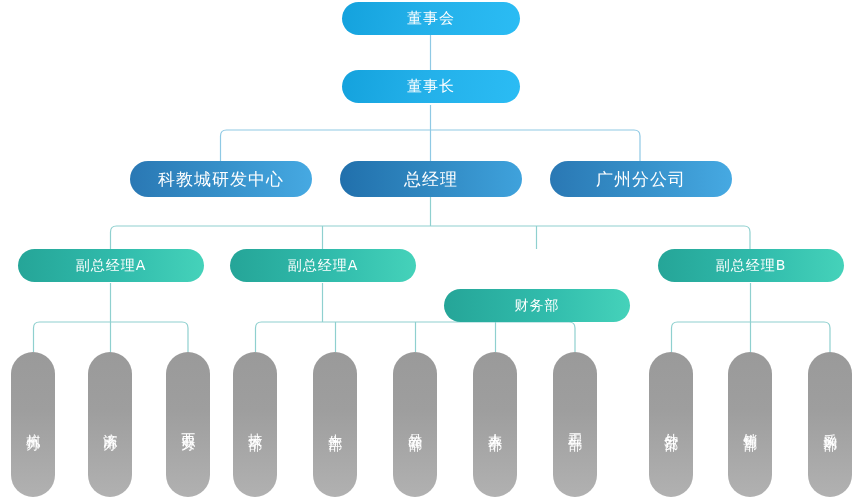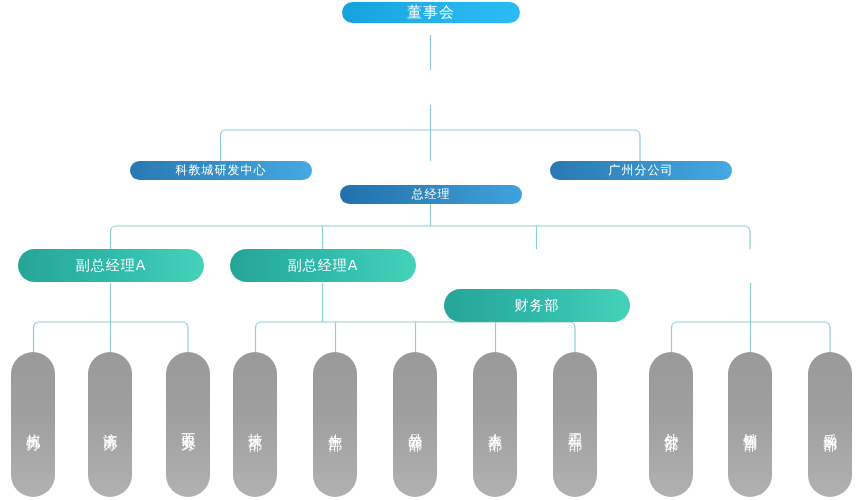--- a/index.html
+++ b/index.html
@@ -22,30 +22,30 @@
     display:flex;align-items:center;justify-content:center;
     color:#ffffff;
     letter-spacing:1px;
     box-sizing:border-box;
     text-align:center;
     white-space:nowrap;
   }
 
   
   .lv1{
-    height:21px;border-radius:17px;
+    height:33px;border-radius:17px;
     font-size:15px;
     background:linear-gradient(100deg,#14a2dd 0%,#23b0e9 45%,#2bbcf4 100%);
     justify-content:center;
   }
 
   
   .lv2{
-    height:19px;border-radius:18px;
-    font-size:12px;
+    height:36px;border-radius:18px;
+    font-size:17px;
     background:linear-gradient(90deg,#2a78b4 0%,#3690c9 50%,#46a9e2 100%);
   }
   .lv2.alt{
     background:linear-gradient(90deg,#2170ac 0%,#2f86bf 45%,#3fa2dc 100%);
   }
 
   
   .lv3{
     height:33px;border-radius:17px;
     font-size:14px;
@@ -97,45 +97,51 @@
 
     <path d="M750.5,283 L750.5,322"></path>
     <path d="M671.5,352 L671.5,328 Q671.5,322 677.5,322 L824,322 Q830,322 830,328 L830,352"></path>
     <path d="M750.5,322 L750.5,352"></path>
   </svg>
 
   <div class="node lv1" style="left:342px;top:2px;width:178px;">
     <span>董事会</span>
   </div>
 
+  <div class="node lv1" style="left:342px;top:70px;width:178px;">
+    <span>董事长</span>
+  </div>
 
   <div class="node lv2" style="left:130px;top:161px;width:182px;">
     <span>科教城研发中心</span>
   </div>
 
-  <div class="node lv2 alt" style="left:340px;top:161px;width:182px;margin-top:24px;">
+  <div class="node lv2 alt" style="left:340px;top:161px;width:182px;">
     <span>总经理</span>
   </div>
 
   <div class="node lv2" style="left:550px;top:161px;width:182px;">
     <span>广州分公司</span>
   </div>
 
   <div class="node lv3" style="left:18px;top:249px;width:186px;">
     <span>副总经理A</span>
   </div>
 
   <div class="node lv3" style="left:230px;top:249px;width:186px;">
     <span>副总经理A</span>
   </div>
 
   <div class="node lv3" style="left:444px;top:249px;width:186px;margin-top:40px;">
     <span>财务部</span>
   </div>
 
+  <div class="node lv3" style="left:658px;top:249px;width:186px;">
+    <span>副总经理B</span>
+  </div>
 
   <div class="node lv4" style="left:11px;top:352px;">
     <span class="vtext">杭州办</span>
   </div>
   <div class="node lv4" style="left:88px;top:352px;">
     <span class="vtext">济南办</span>
   </div>
   <div class="node lv4" style="left:166px;top:352px;">
     <span class="vtext">西安办</span>
   </div>

